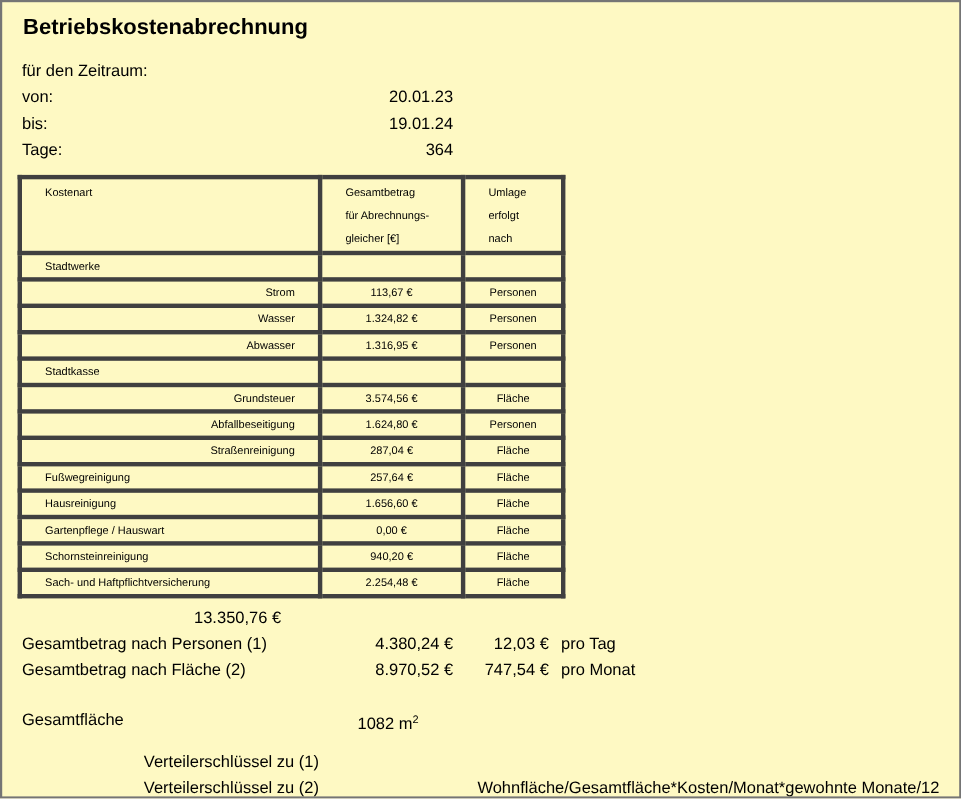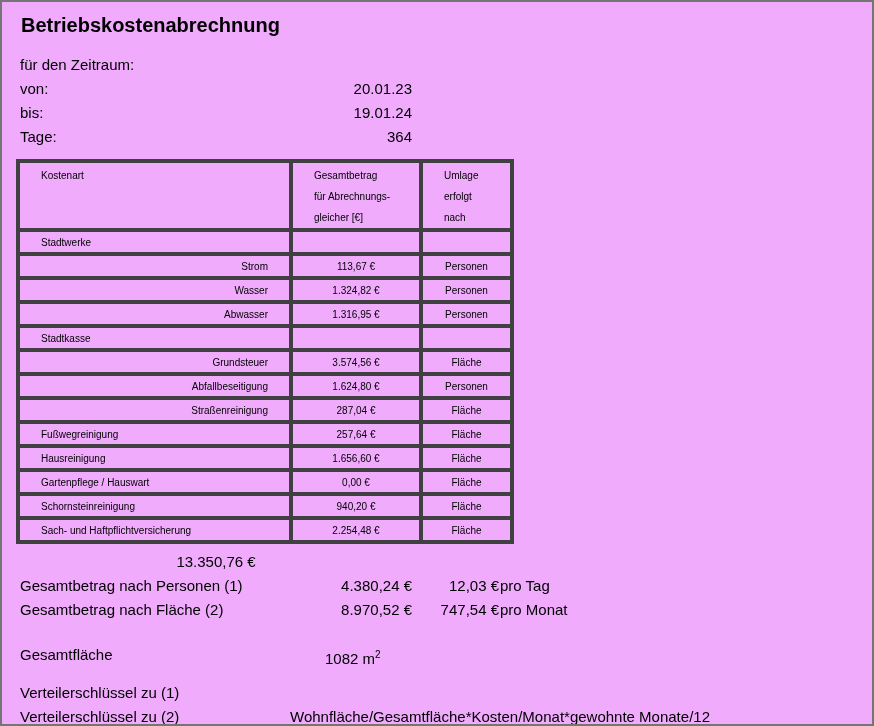--- a/index.html
+++ b/index.html
@@ -1,45 +1,45 @@
 <!DOCTYPE html>
 <html><head>
 <meta charset="utf-8">
 <style>
   * { box-sizing: border-box; }
   html, body { margin: 0; padding: 0; background: #e8e8e8; }
   body { font-family: "Liberation Sans", "DejaVu Sans", sans-serif; color: #000; }
   .page {
-    width: 874px; height: 726px; background: #f0abfc;
+    width: 874px; height: 726px; background: #fef9c3;
     border: 2px solid #757575; padding: 10px 18px 8px 18px;
     position: relative; overflow: hidden;
   }
   .doc-title { font-size: 20px; font-weight: bold; margin: 2px 0 16px 1px; line-height: 23px; }
   .period-block { font-size: 15px; }
   .period-row { display: flex; line-height: 24px; height: 24px; }
   .period-label { width: 150px; }
   .period-value { width: 242px; text-align: right; }
   table.cost-table { border-collapse: collapse; table-layout: fixed; margin: 10px 0 0 -4px; }
   .cost-table th, .cost-table td { border: 4px solid #404040; padding: 0 21px; font-size: 10px; font-weight: normal; overflow: hidden; }
   .cost-table thead th { text-align: left; vertical-align: top; height: 66px; padding-top: 2px; line-height: 21px; white-space: pre-line; }
   .cost-table tbody td { height: 24px; }
   .cost-table .col2 { text-align: center; }
   .cost-table .col3 { text-align: center; }
   .cost-table tr.row-sub .col1 { text-align: right; }
   .total-row { width: 392px; text-align: center; font-size: 15px; line-height: 24px; margin-top: 6px; }
   .summary-row { display: flex; font-size: 15px; line-height: 24px; height: 24px; }
   .sum-label { width: 270px; }
   .sum-amount { width: 122px; text-align: right; }
   .sum-rate { width: 87px; text-align: right; }
-  .sum-unit { margin-left: 1px; }
+  .sum-unit { margin-left: 11px; }
   .area-row { display: flex; font-size: 15px; line-height: 24px; height: 24px; margin-top: 21px; }
   .area-label { width: 305px; }
   .area-value sup, .area-value .sup { vertical-align: super; font-size: 10px; }
   .keys-block { margin-top: 14px; }
-  .key-row { display: flex; font-size: 15px; line-height: 24px; height: 24px; }
+  .key-row { display: flex; font-size: 15px; line-height: 24px; height: 24px; text-align: right; }
   .key-label { width: 270px; }
   .key-text { flex: 1; }
 </style>
 </head>
 <body>
 
 <div class="page">
 
   <div class="doc-title">Betriebskostenabrechnung</div>
 

